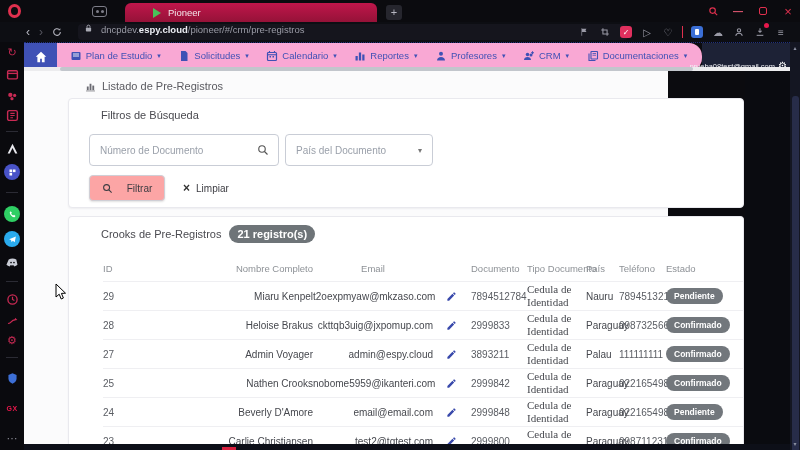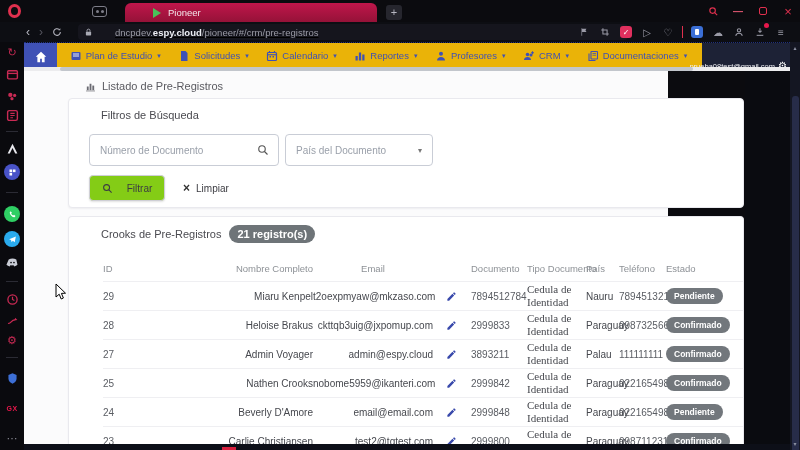--- a/index.html
+++ b/index.html
@@ -21,21 +21,21 @@
   .wc-min { color:#d8546e; font-weight:bold; }
   .wc-max { width:8px; height:8px; border:1.5px solid #e0304e; border-radius:2px; }
   .wc-close { font-size:13px; }
 
   
   .addressbar { position:absolute; left:0; top:22px; width:800px; height:20px; background:#0d0e13; }
   .ab-left { position:absolute; left:26px; top:0; height:20px; display:flex; align-items:center; gap:9px; color:#b9bac4; }
   .ab-arrow { font-size:12px; line-height:1; }
   .ab-fwd { color:#55565f; }
   .ab-ic svg { width:10px; height:10px; display:block; }
-  .url-field { position:absolute; left:78px; top:2px; width:550px; height:16px; background:#15151d; border-radius:4px; display:flex; align-items:center; padding-left:6px; gap:22px;text-decoration:underline; }
+  .url-field { position:absolute; left:78px; top:2px; width:550px; height:16px; background:#15151d; border-radius:4px; display:flex; padding-left:6px; gap:8px; }
   .lock-ic svg { width:9px; height:9px; display:block; color:#a9aab4; }
   .url-text { font-size:9.5px; color:#9a9ba6; white-space:nowrap; }
   .url-text b { color:#eceef4; font-weight:bold; }
   .ab-right { position:absolute; right:12px; top:0; height:20px; display:flex; align-items:center; gap:7px; }
   .abr { width:14px; height:14px; display:flex; align-items:center; justify-content:center; color:#9a9aa6; font-size:10px; }
   .abr svg { width:10px; height:10px; display:block; }
   .abr-sep { width:1px; height:12px; background:#e0304e; }
   .ext-pink { width:12px; height:12px; background:#e0305e; border-radius:3px; color:#fff; font-size:8px; display:flex; align-items:center; justify-content:center; }
   .ext-blue { width:12px; height:12px; background:#3b6fd6; border-radius:3px; position:relative; }
   .ext-blue::after { content:""; position:absolute; left:4px; top:3px; width:4px; height:6px; background:#fff; border-radius:1px; }
@@ -48,21 +48,21 @@
   .sb-item svg { width:13px; height:13px; display:block; }
   .sb-badge { width:16px; height:16px; border-radius:50%; display:flex; align-items:center; justify-content:center; }
   .sb-badge svg { width:9px; height:9px; }
   .sb-div { width:12px; height:1px; background:#2b2b34; }
   .sb-glyph { font-size:11px; line-height:1; }
   .gx-text { font-size:7px; font-weight:bold; letter-spacing:.5px; }
 
   
   .page-top-line { position:absolute; left:24px; top:42px; width:776px; height:0; border-top:1px dotted #3150d8; opacity:.55; }
 
-  .navbar { position:absolute; left:24px; top:43px; width:678px; height:28px; background:#eab308; display:flex; align-items:stretch; }
+  .navbar { position:absolute; left:24px; top:43px; width:678px; height:28px; background:#f9a8d4; display:flex; align-items:stretch;border-radius:13px; }
   .home-btn { width:33px; background:#3f51b5; display:flex; align-items:center; justify-content:center; flex:none; }
   .home-btn svg { width:14px; height:14px; color:#fff; }
   .nav-items { display:flex; align-items:center; flex:1; justify-content:space-around; padding:0 6px 3px 4px; }
   .nav-item { display:flex; align-items:center; gap:4px; color:#3f51b5; font-size:9.5px; white-space:nowrap; }
   .nav-item svg { width:12px; height:12px; flex:none; }
   .nav-caret { font-size:7px; margin-left:1px; }
 
   .email-block { position:absolute; left:702px; top:43px; width:88px; height:28px; background:#1d2236; display:flex; align-items:flex-end; justify-content:flex-end; gap:3px; padding-right:3px; }
   .email-text { color:#f0f0f4; font-size:7.5px; white-space:nowrap; }
   .email-gear { color:#fff; font-size:10px; line-height:1; }
@@ -79,21 +79,21 @@
   .card-filters { left:44px; top:27px; width:676px; height:110px; }
   .card-title { position:absolute; left:32px; top:10px; font-size:11px; color:#4a4a50; }
   .f-input { position:absolute; top:35px; height:32px; border:1px solid #c9cdd6; border-radius:4px; background:#fff; display:flex; align-items:center; }
   .f-doc { left:20px; width:190px; }
   .f-doc input { border:none; outline:none; flex:1; font-size:10px; color:#444; padding:0 4px 0 10px; min-width:0; background:transparent; }
   .f-doc input::placeholder { color:#9aa0aa; }
   .f-doc .sicon { color:#555; margin-right:9px; }
   .sicon svg { width:12px; height:12px; display:block; }
   .f-country { left:216px; width:148px; justify-content:space-between; padding:0 10px; color:#9aa0aa; font-size:10px; }
   .f-country .caret { color:#777; font-size:8px; }
-  .btn-filtrar { position:absolute; left:20px; top:76px; width:76px; height:26px; background:#84cc16; border:1px solid #cfcfd6; border-radius:4px; box-shadow:0 1px 2px rgba(0,0,0,.12); display:flex; align-items:center; justify-content:center; gap:14px; font-size:10px; color:#3c3c42; }
+  .btn-filtrar { position:absolute; left:20px; top:76px; width:76px; height:26px; background:#fca5a5; border:1px solid #cfcfd6; border-radius:4px; box-shadow:0 1px 2px rgba(0,0,0,.12); display:flex; align-items:center; justify-content:center; gap:14px; font-size:10px; color:#3c3c42; }
   .btn-filtrar svg { width:11px; height:11px; }
   .btn-limpiar { position:absolute; left:106px; top:76px; height:26px; display:flex; align-items:center; gap:6px; font-size:10px; color:#3c3c42; padding:0 8px; }
   .btn-limpiar .x { font-size:12px; font-weight:bold; color:#333; }
 
   .card-list { left:44px; top:145px; width:676px; height:229px; overflow:hidden; border-bottom:none; border-radius:4px 4px 0 0; }
   .list-head { position:absolute; left:32px; top:8px; display:flex; align-items:center; gap:8px; }
   .list-title { font-size:11px; color:#4a4a50; }
   .count-badge { background:#6e7478; color:#fff; font-size:11px; font-weight:bold; padding:3px 8px; border-radius:9px; }
 
   .tbl { position:absolute; left:34px; top:38px; width:642px; }

